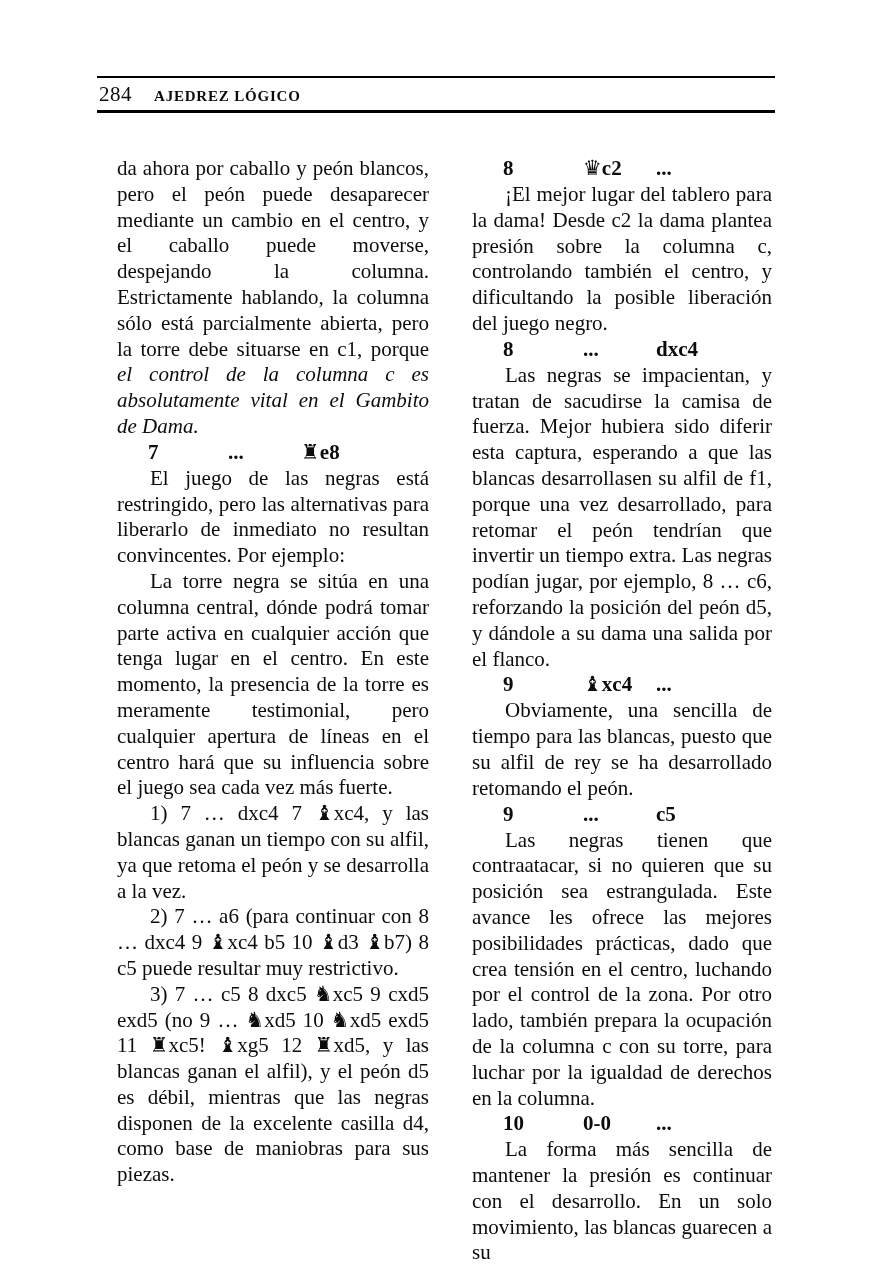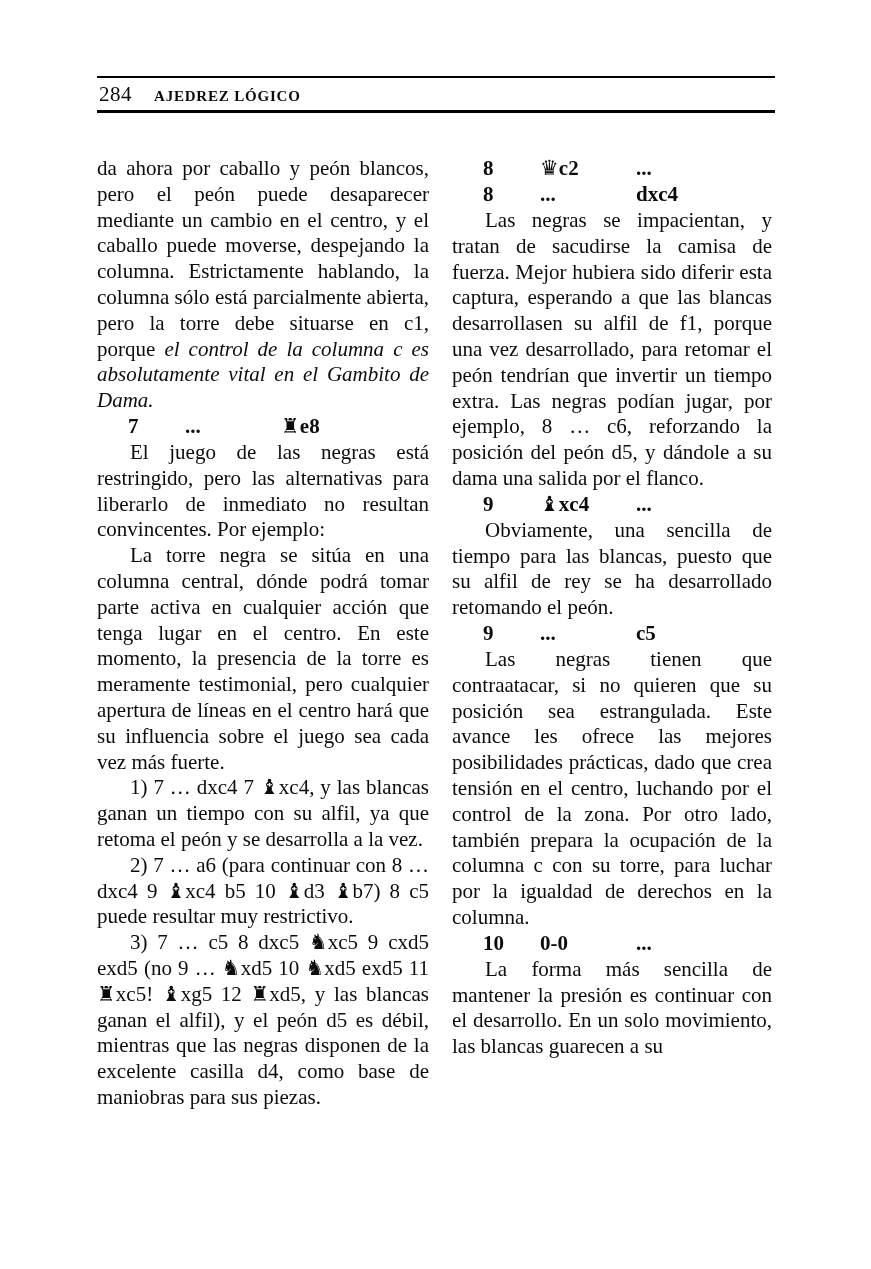--- a/index.html
+++ b/index.html
@@ -9,26 +9,26 @@
     color:#0c0c0c;
     -webkit-font-smoothing:antialiased;
   }
   .page{box-sizing:border-box;width:871px;height:1269px;padding:76px 96px 0 97px;}
   .rule{height:2px;background:#000;}
   .rule-bottom{height:3px;}
   .header-row{display:flex;align-items:baseline;gap:22px;padding:4px 0 3px 2px;}
   .page-number{font-size:21px;letter-spacing:0.5px;}
   .book-title{font-size:15px;font-weight:600;letter-spacing:0.8px;font-family:Liberation Serif, serif;}
   .columns{margin-top:43px;display:grid;grid-template-columns:332px 320px;column-gap:23px;}
-  .col{font-size:21px;line-height:25.8px;text-align:justify;hyphens:auto;-webkit-hyphens:auto;}
+  .col{font-size:21px;line-height:25.8px;text-align:justify;hyphens:auto;margin-left:20px;-webkit-hyphens:auto;}
   .col p{margin:0;}
   .ind{text-indent:33px;}
   .move{position:relative;height:26px;font-weight:bold;}
   .mv-num{position:absolute;left:31px;}
-  .mv-a{position:absolute;left:88px;}
+  .mv-a{position:absolute;left:111px;}
   .mv-b{position:absolute;left:184px;}
 </style>
 </head>
 <body>
 
 <div class="page">
 
   <div class="rule"></div>
   <div class="header-row">
     <span class="page-number">284</span>
@@ -54,20 +54,21 @@
       <p class="ind">3) 7 … c5 8 dxc5 ♞xc5 9 cxd5 exd5 (no 9 … ♞xd5 10 ♞xd5 exd5 11 ♜xc5! ♝xg5 12 ♜xd5, y las blancas ganan el alfil), y el peón d5 es débil, mientras que las negras disponen de la excelente casilla d4, como base de maniobras para sus piezas.</p>
     </section>
 
     <section class="col">
       <div class="move">
         <span class="mv-num">8</span>
         <span class="mv-a">♛c2</span>
         <span class="mv-b">...</span>
       </div>
 
+      <p class="ind">¡El mejor lugar del tablero para la dama! Desde c2 la dama plantea presión sobre la columna c, controlando también el centro, y dificultando la posible liberación del juego negro.</p>
 
       <div class="move">
         <span class="mv-num">8</span>
         <span class="mv-a">...</span>
         <span class="mv-b">dxc4</span>
       </div>
 
       <p class="ind">Las negras se impacientan, y tratan de sacudirse la camisa de fuerza. Mejor hubiera sido diferir esta captura, esperando a que las blancas desarrollasen su alfil de f1, porque una vez desarrollado, para retomar el peón tendrían que invertir un tiempo extra. Las negras podían jugar, por ejemplo, 8 … c6, reforzando la posición del peón d5, y dándole a su dama una salida por el flanco.</p>
 
       <div class="move">

